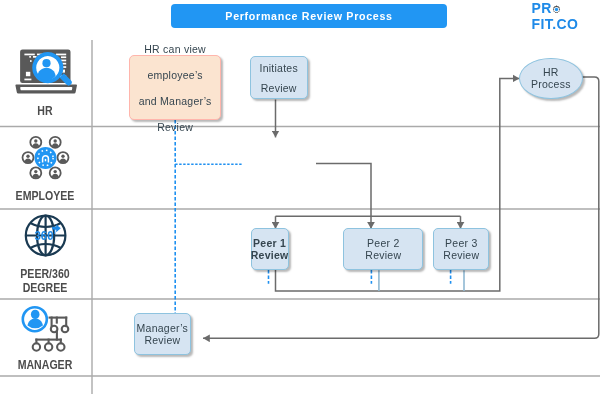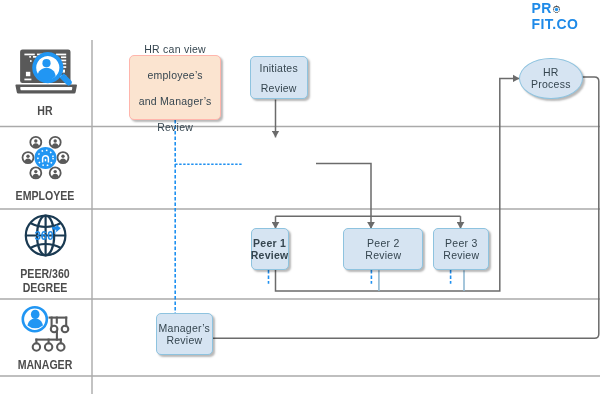--- a/index.html
+++ b/index.html
@@ -66,20 +66,21 @@
 
     <g fill="none" stroke="#1e90f0" stroke-width="1.6" stroke-dasharray="3.4 2.1">
       <path d="M175.2,120 L175.2,313"></path>
       <path d="M175.2,164.3 L241.7,164.3" stroke-dasharray="2.4 1.6"></path>
       <path d="M268.5,270 L268.5,283.8"></path>
       <path d="M371.4,270 L371.4,283.8"></path>
       <path d="M450.6,270 L450.6,283.8"></path>
     </g>
   </svg>
 
+  <div class="titlebar" style="left:170.5px;top:4.2px;width:276.4px;height:23.9px;">Performance Review Process</div>
 
   <div class="brand" style="left:531.5px;top:-0.5px;font-size:14px;">
     <span>PR</span><svg width="9" height="9" viewBox="0 0 18 18" style="vertical-align:-1px;margin:0 0.2px;">
       <path d="M9,0.6 l1.5,1.9 l2.4,-0.6 l0.6,2.4 l2.3,0.8 l-1.0,2.3 l1.5,1.9
                l-1.9,1.6 l0.4,2.4 l-2.4,0.4 l-1.2,2.1 l-2.2,-1.0 l-2.2,1.0
                l-1.2,-2.1 l-2.4,-0.4 l0.4,-2.4 l-1.9,-1.6 l1.5,-1.9 l-1.0,-2.3
                l2.3,-0.8 l0.6,-2.4 l2.4,0.6 z" fill="#4a4a4a"></path>
       <circle cx="9" cy="9" r="5.2" fill="#ffffff"></circle>
       <circle cx="9" cy="9" r="3.4" fill="#2196f3"></circle>
     </svg><span>FIT.CO</span>
@@ -100,21 +101,21 @@
       <span class="tline">Review</span>
     </div>
   <div class="node proc" style="left:343.3px;top:228px;width:80px;height:42.2px;">
       <span class="tline">Peer 2</span>
       <span class="tline">Review</span>
     </div>
   <div class="node proc" style="left:433.3px;top:228px;width:56.0px;height:42.2px;">
       <span class="tline">Peer 3</span>
       <span class="tline">Review</span>
     </div>
-  <div class="node proc" style="left:156px;top:313px;width:56.7px;height:41.7px;">
+  <div class="node proc" style="left:134px;top:313px;width:56.7px;height:41.7px;">
       <span class="tline">Manager’s</span>
       <span class="tline">Review</span>
     </div>
   <div class="node proc ellipse" style="left:519px;top:57.5px;width:63.6px;height:41.3px;border-radius:50%;">
       <span class="tline">HR</span>
       <span class="tline">Process</span>
     </div>
 
   <svg class="icon" style="left:14px;top:46px;" width="64" height="50" viewBox="14 46 64 50">
     <defs>

